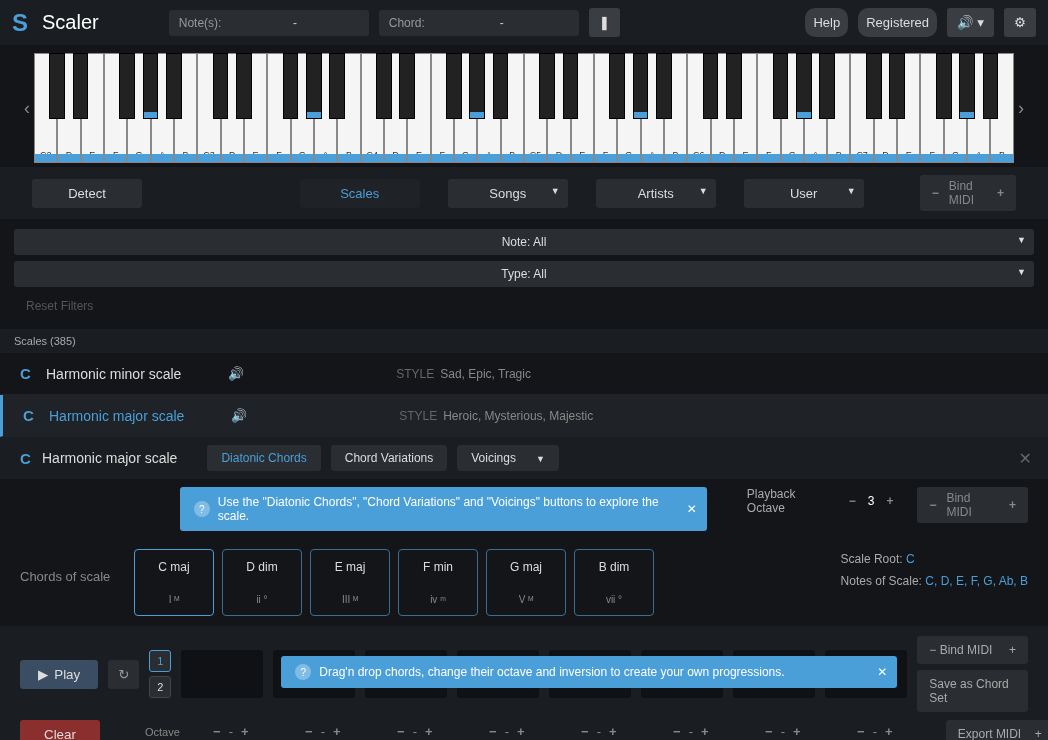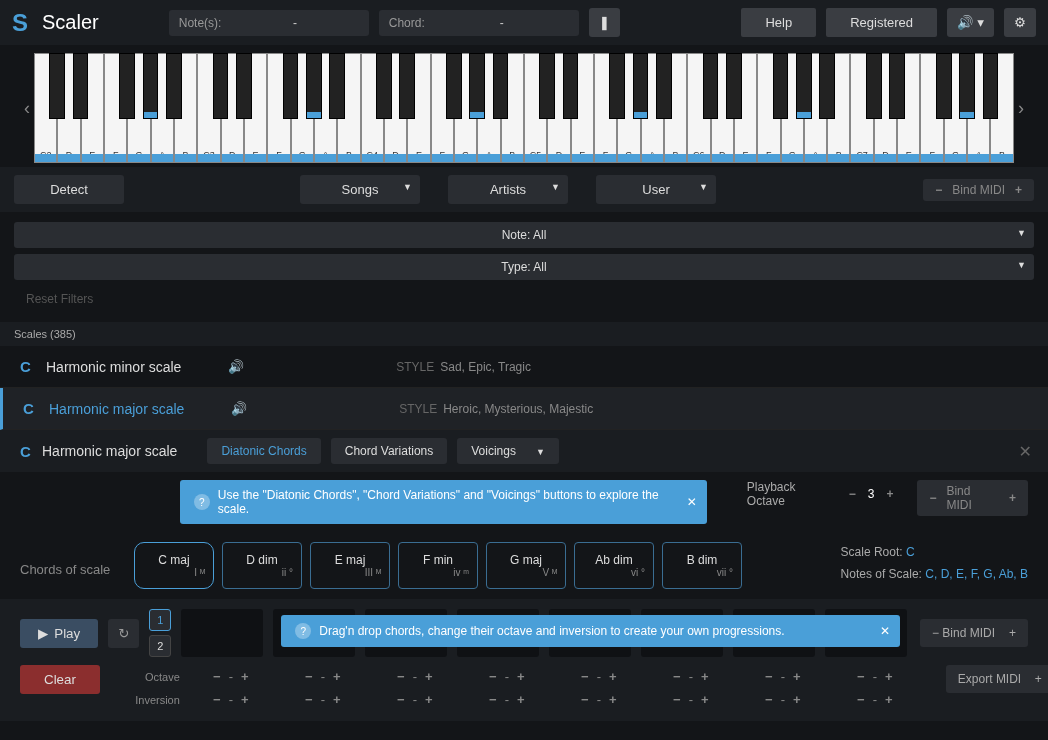--- a/index.html
+++ b/index.html
@@ -3,36 +3,36 @@
 <meta charset="utf-8">
 <style>
 * { box-sizing: border-box; margin: 0; padding: 0; font-family: -apple-system, Arial, sans-serif; }
 body { background: #131518; color: #ccc; width: 1048px; height: 740px; overflow: hidden; font-size: 13px; }
 .header { display: flex; align-items: center; padding: 8px 12px; gap: 10px; background: #1a1d21; }
 .logo { color: #4a9fd8; font-size: 24px; font-weight: bold; margin-right: 4px; }
 .logo-text { color: #fff; font-size: 20px; font-weight: 300; margin-right: 60px; }
 .header-field { background: #2a2d32; border-radius: 3px; padding: 6px 10px; display: flex; gap: 10px; min-width: 200px; font-size: 12px; }
 .header-field .label { color: #999; }
 .header-field .val { color: #ccc; flex: 1; text-align: center; }
-.hdr-btn { background: #3a3d42; border: none; color: #ddd; padding: 7px 24px; border-radius: 2px; cursor: pointer; font-size: 13px; }
+.hdr-btn { background: #3a3d42; border: none; color: #ddd; padding: 7px 8px; border-radius: 10px; cursor: pointer; font-size: 13px; }
 .hdr-icon { background: #3a3d42; border: none; color: #ddd; padding: 7px 10px; border-radius: 3px; cursor: pointer; }
 .spacer { flex: 1; }
 
 .piano-wrap { position: relative; padding: 8px 20px 4px; background: #131518; display: flex; align-items: center; }
 .piano-nav { color: #888; cursor: pointer; font-size: 18px; padding: 0 4px; }
 .piano { position: relative; flex: 1; height: 110px; }
 .whites { display: flex; height: 100%; }
 .white-key { flex: 1; background: #f5f5f5; border: 1px solid #888; position: relative; display: flex; flex-direction: column; justify-content: flex-end; align-items: center; padding-bottom: 14px; }
 .white-key.hl::after { content: ''; position: absolute; bottom: 0; left: 0; right: 0; height: 8px; background: #4a9fd8; }
 .white-key .lbl { font-size: 9px; color: #333; position: absolute; bottom: 2px; }
 .blacks { position: absolute; top: 0; left: 0; right: 0; height: 60%; pointer-events: none; }
 .black-key { position: absolute; width: 1.6%; height: 100%; background: #222; border: 1px solid #000; pointer-events: auto; }
 .black-key.hl::after { content: ''; position: absolute; bottom: 0; left: 0; right: 0; height: 6px; background: #4a9fd8; }
 
-.tabs-row { display: flex; gap: 28px; padding: 8px 14px; align-items: center; background: #1a1d21; }
+.tabs-row { display: flex; gap: 28px; padding: 8px 32px; align-items: center; background: #1a1d21; }
 .tab-btn { background: #2a2d32; border: none; color: #ddd; padding: 7px 0; border-radius: 3px; cursor: pointer; min-width: 120px; font-size: 13px; position: relative; text-align: center; }
 .tab-btn.wide { min-width: 110px; }
 .tab-btn.active { color: #4a9fd8; background: #1f2226; }
 .tab-btn .caret { position: absolute; right: 8px; font-size: 9px; }
 .bind-midi { display: flex; align-items: center; gap: 6px; background: #2a2d32; border-radius: 3px; padding: 4px 8px; color: #888; font-size: 12px; }
 .pm { color: #888; cursor: pointer; font-weight: bold; padding: 0 4px; }
 
 .filters { padding: 10px 14px; background: #131518; }
 .filter-sel { background: #2a2d32; border: none; color: #ddd; padding: 6px 12px; border-radius: 3px; cursor: pointer; min-width: 110px; margin-bottom: 6px; display: flex; justify-content: center; position: relative; font-size: 12px; }
 .filter-sel .caret { position: absolute; right: 8px; font-size: 9px; }
@@ -59,22 +59,22 @@
 .tip-banner { background: #4a9fd8; color: #fff; padding: 8px 14px; border-radius: 3px; font-size: 12px; display: flex; align-items: center; gap: 8px; position: relative; }
 .tip-banner .q { background: rgba(255,255,255,0.3); border-radius: 50%; width: 16px; height: 16px; display: inline-flex; align-items: center; justify-content: center; font-size: 10px; }
 .tip-banner .x { position: absolute; right: 10px; cursor: pointer; }
 .playback-oct { display: flex; align-items: center; gap: 8px; color: #aaa; font-size: 12px; }
 .playback-oct .val { color: #fff; }
 
 .chords-row { display: flex; padding: 10px 20px; gap: 14px; align-items: flex-start; }
 .chords-label { color: #888; font-size: 13px; padding-top: 20px; min-width: 100px; }
 .chord-slot { border: 1px solid #3a6d92; border-radius: 4px; padding: 10px 8px; min-width: 80px; text-align: center; cursor: pointer; }
 .chord-slot .cname { color: #ddd; font-size: 12px; }
-.chord-slot .roman { color: #888; font-size: 10px; margin-top: 0; text-align: right; }
-.chord-slot.sel { border-color: #4a9fd8; border-radius: 10px; }
+.chord-slot .roman { color: #888; font-size: 10px; margin-top: 20px; }
+.chord-slot.sel { border-color: #4a9fd8; }
 .scale-info { color: #aaa; font-size: 12px; line-height: 1.8; }
 .scale-info .v { color: #4a9fd8; }
 
 .prog-section { padding: 10px 20px; background: #1a1d21; }
 .prog-row { display: flex; align-items: center; gap: 10px; }
 .play-btn { background: #3a4d62; border: none; color: #ddd; padding: 7px 18px; border-radius: 3px; cursor: pointer; display: flex; align-items: center; gap: 6px; }
 .cycle-btn { background: #2a2d32; border: none; color: #999; padding: 7px 10px; border-radius: 3px; cursor: pointer; }
 .num-btn { background: #2a2d32; border: 1px solid #444; color: #ddd; width: 22px; height: 22px; border-radius: 3px; cursor: pointer; font-size: 11px; display: inline-flex; align-items: center; justify-content: center; }
 .num-btn.active { border-color: #4a9fd8; color: #4a9fd8; }
 .num-col { display: flex; flex-direction: column; gap: 4px; }
@@ -276,20 +276,21 @@
         <div class="black-key hl" style="left: 94.4381%;"></div>
         <div class="black-key" style="left: 96.819%;"></div>
       </div>
     </div>
   <span class="piano-nav">›</span>
 </div>
 
 <div class="tabs-row">
   <button class="tab-btn wide">Detect</button>
   <span style="width:120px"></span>
+  <button class="tab-btn active">Scales</button>
   <button class="tab-btn"><span>Songs</span><span class="caret">▼</span></button>
   <button class="tab-btn"><span>Artists</span><span class="caret">▼</span></button>
   <button class="tab-btn"><span>User</span><span class="caret">▼</span></button>
   <span class="spacer"></span>
   <div class="bind-midi">
     <span class="pm">−</span>
     <span>Bind MIDI</span>
     <span class="pm">+</span>
   </div>
 </div>
@@ -372,24 +373,20 @@
       </div>
       <div class="chord-slot">
         <div class="cname">F min</div>
         <div class="roman">iv ᵐ</div>
       </div>
       <div class="chord-slot">
         <div class="cname">G maj</div>
         <div class="roman">V ᴹ</div>
       </div>
       <div class="chord-slot">
-        <div class="cname">Ab dim</div>
-        <div class="roman">vi °</div>
-      </div>
-      <div class="chord-slot">
         <div class="cname">B dim</div>
         <div class="roman">vii °</div>
       </div>
     </div>
   <span class="spacer"></span>
   <div class="scale-info">
     <div><span>Scale Root:</span> <span class="v">C</span></div>
     <div><span>Notes of Scale:</span> <span class="v">C, D, E, F, G, Ab, B</span></div>
   </div>
 </div>
@@ -415,20 +412,21 @@
         <span class="q">?</span>
         <span>Drag'n drop chords, change their octave and inversion to create your own progressions.</span>
         <span class="x">✕</span>
       </div>
     </div>
     <div class="side-col">
       <button class="side-btn">
           <span>− <span>Bind MIDI</span></span>
           <span>+</span>
         </button>
+      <button class="side-btn">Save as Chord Set</button>
     </div>
   </div>
 
   <div style="display:flex;align-items:flex-start;margin-top:8px;gap:10px">
     <div class="bottom-left">
       <button class="clear-btn">Clear</button>
     </div>
     <div style="flex:1">
       <div class="oi-row">
         <span class="oi-label">Octave</span>

